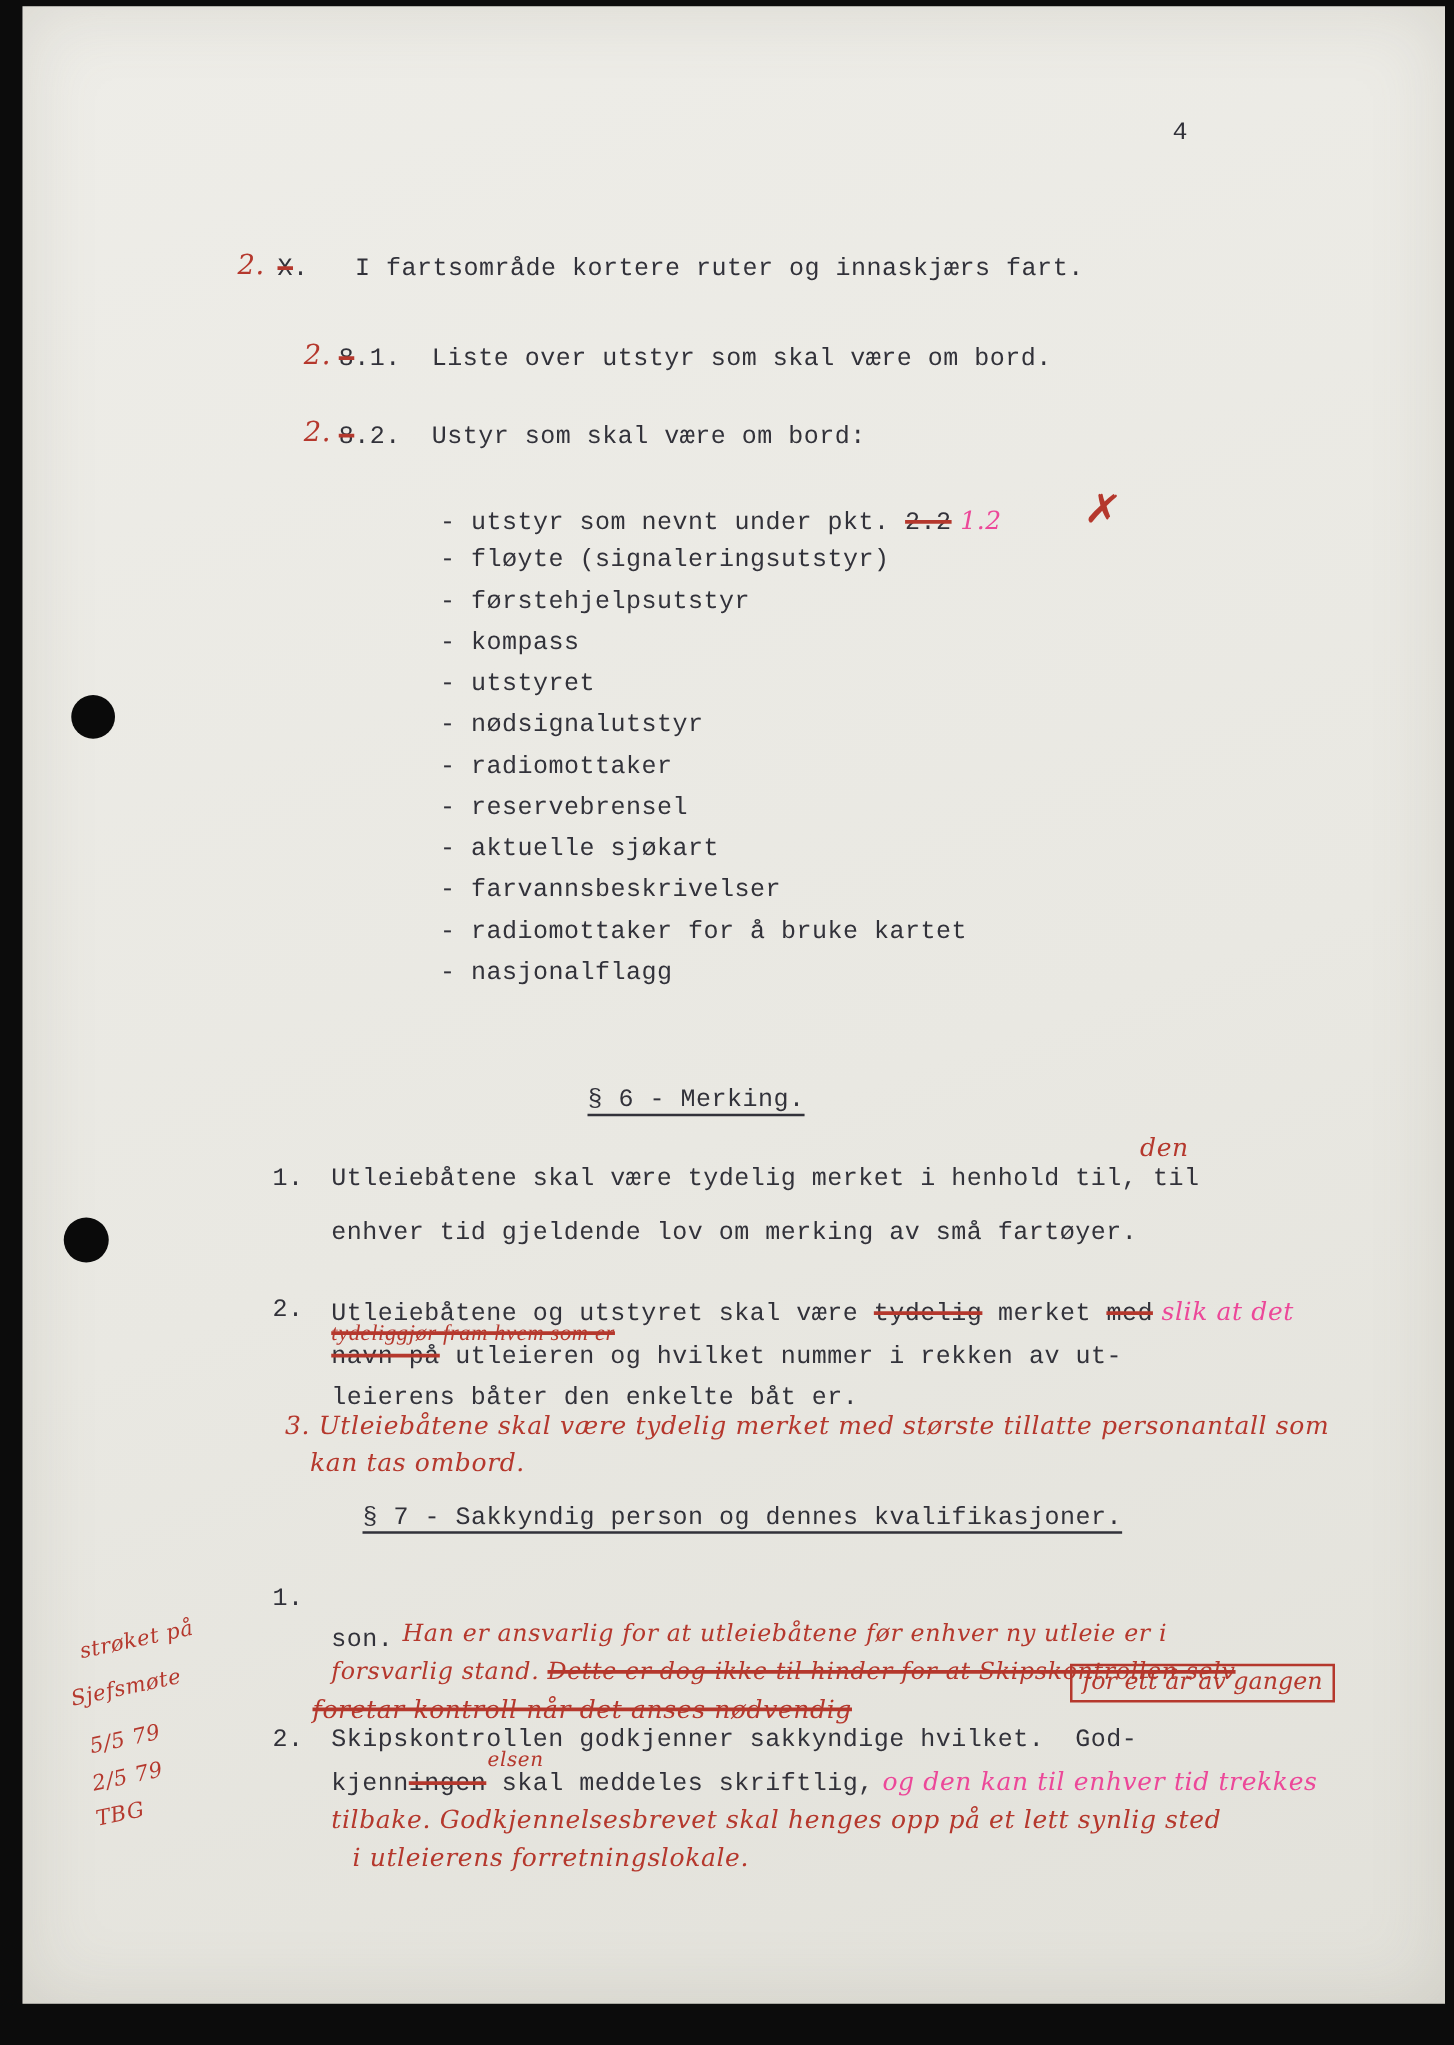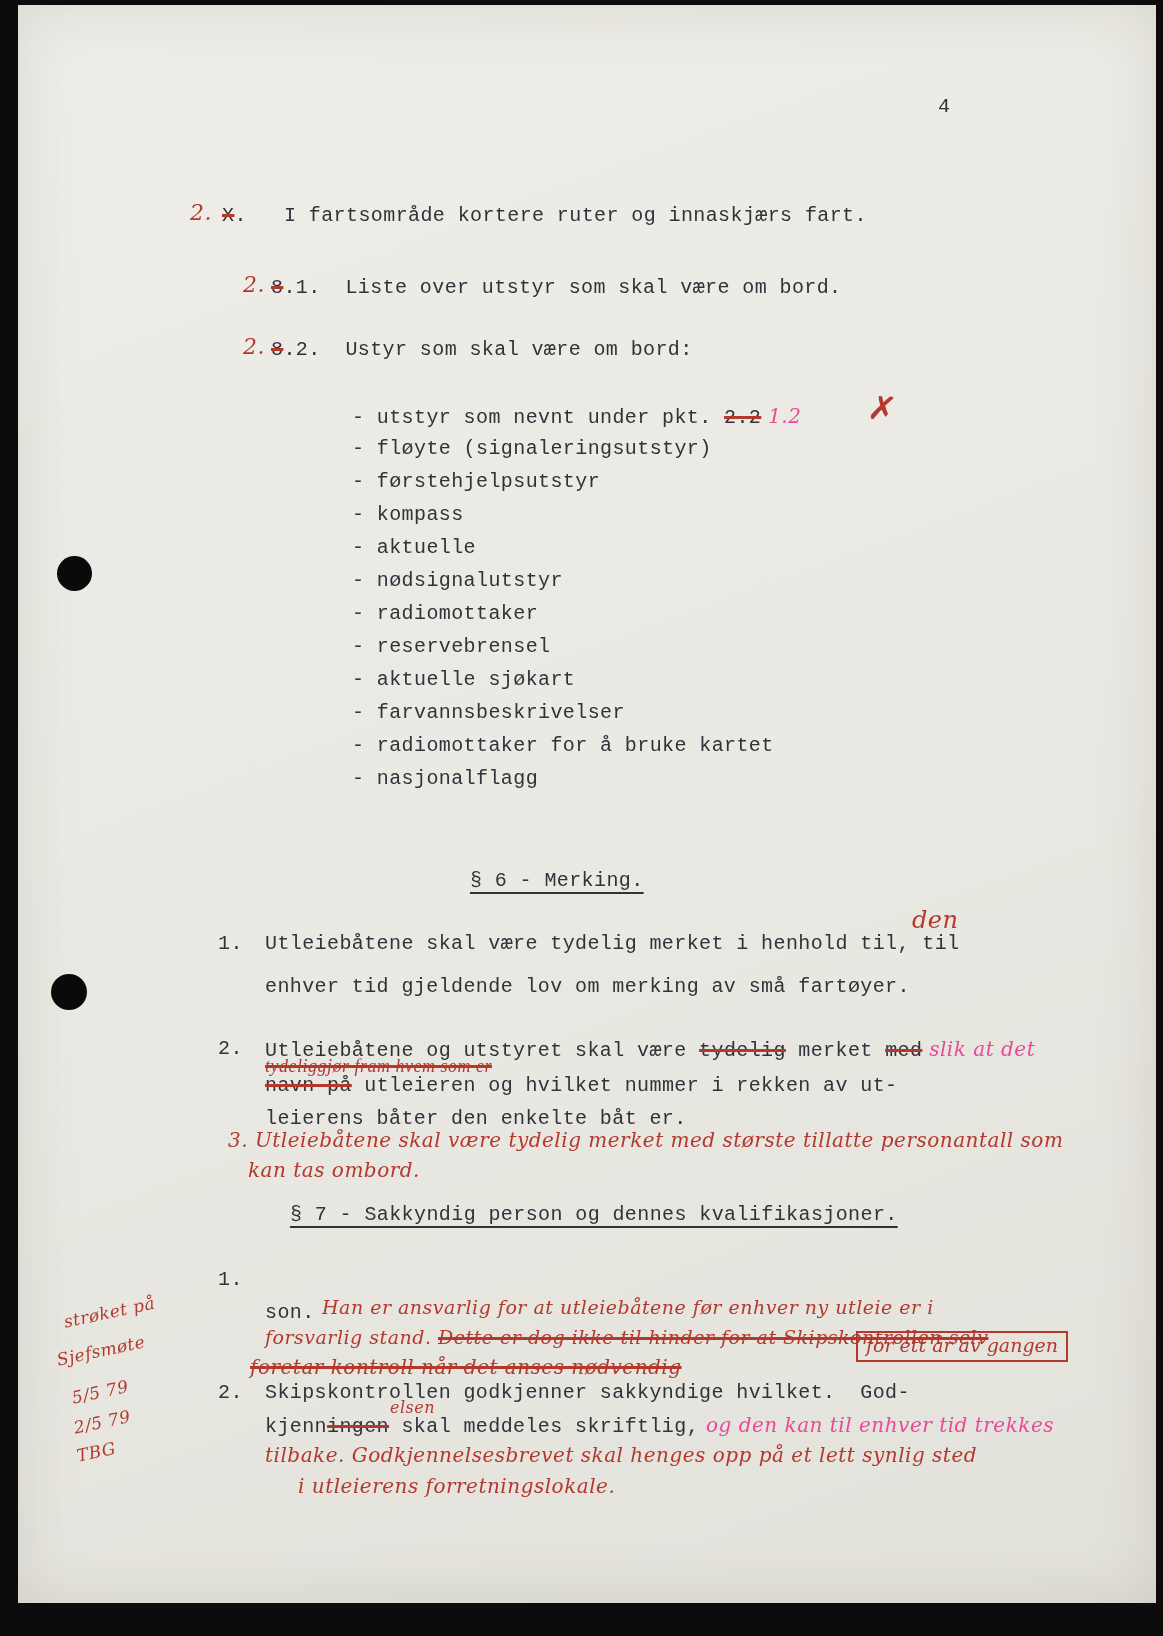--- a/index.html
+++ b/index.html
@@ -43,34 +43,34 @@
 
   <div class="hand" style="left:243px;top:334px;font-size:22px;">2.</div>
   <div class="typed" style="left:271px;top:338px;"><span class="strike">8</span><span>.2.  Ustyr som skal være om bord:</span></div>
 
   <div class="typed" style="left:352px;top:404px;"><span>- utstyr som nevnt under pkt. </span><span class="strike">2.2</span><span class="hand-in"> 1.2</span></div>
   <div class="checkmark" style="left:868px;top:388px;">✗</div>
 
   <div class="typed" style="left:352px;top:437px;">- fløyte (signaleringsutstyr)</div>
   <div class="typed" style="left:352px;top:470px;">- førstehjelpsutstyr</div>
   <div class="typed" style="left:352px;top:503px;">- kompass</div>
-  <div class="typed" style="left:352px;top:536px;">- aktuelle</div>
+  <div class="typed" style="left:352px;top:536px;">- utstyret</div>
   <div class="typed" style="left:352px;top:569px;">- nødsignalutstyr</div>
   <div class="typed" style="left:352px;top:602px;">- radiomottaker</div>
   <div class="typed" style="left:352px;top:635px;">- reservebrensel</div>
   <div class="typed" style="left:352px;top:668px;">- aktuelle sjøkart</div>
   <div class="typed" style="left:352px;top:701px;">- farvannsbeskrivelser</div>
   <div class="typed" style="left:352px;top:734px;">- radiomottaker for å bruke kartet</div>
   <div class="typed" style="left:352px;top:767px;">- nasjonalflagg</div>
 
   <div class="typed underlined" style="left:470px;top:869px;">§ 6 - Merking.</div>
 
   <div class="typed" style="left:218px;top:932px;">1.</div>
   <div class="typed" style="left:265px;top:932px;">Utleiebåtene skal være tydelig merket i henhold til, til</div>
-  <div class="hand" style="left:912px;top:906px;font-size:24px;">den</div>
+  <div class="hand" style="left:912px;top:906px;font-size:20px;">den</div>
   <div class="typed" style="left:265px;top:975px;">enhver tid gjeldende lov om merking av små fartøyer.</div>
 
   <div class="typed" style="left:218px;top:1037px;">2.</div>
   <div class="typed" style="left:265px;top:1037px;"><span>Utleiebåtene og utstyret skal være </span><span class="strike">tydelig</span><span> merket </span><span class="strike">med</span><span class="hand-in"> slik at det</span></div>
   <div class="hand small strike" style="left:265px;top:1056px;">tydeliggjør fram hvem som er</div>
   <div class="typed" style="left:265px;top:1074px;"><span class="strike">navn på</span><span> utleieren og hvilket nummer i rekken av ut-</span></div>
   <div class="typed" style="left:265px;top:1107px;">leierens båter den enkelte båt er.</div>
 
   <div class="hand" style="left:228px;top:1128px;">3. Utleiebåtene skal være tydelig merket med største tillatte personantall som</div>
   <div class="hand" style="left:248px;top:1158px;">kan tas ombord.</div>
@@ -82,20 +82,20 @@
   <div class="hand" style="left:322px;top:1296px;font-size:19px;">Han er ansvarlig for at utleiebåtene før enhver ny utleie er i</div>
   <div class="hand" style="left:265px;top:1326px;font-size:19px;text-align:right;"><span>forsvarlig stand. </span><span class="strike">Dette er dog ikke til hinder for at Skipskontrollen selv</span></div>
   <div class="hand strike" style="left:250px;top:1355px;font-size:20px;">foretar kontroll når det anses nødvendig</div>
   <div class="redbox" style="left:856px;top:1331px;">for ett år av gangen</div>
 
   <div class="typed" style="left:218px;top:1381px;">2.</div>
   <div class="typed" style="left:265px;top:1381px;">Skipskontrollen godkjenner sakkyndige hvilket.  God-</div>
   <div class="hand" style="left:390px;top:1398px;font-size:16px;">elsen</div>
   <div class="typed" style="left:265px;top:1413px;"><span>kjenn</span><span class="strike">ingen</span><span> skal meddeles skriftlig,</span><span class="hand-in"> og den kan til enhver tid trekkes</span></div>
   <div class="hand" style="left:265px;top:1443px;">tilbake. Godkjennelsesbrevet skal henges opp på et lett synlig sted</div>
-  <div class="hand" style="left:298px;top:1474px;">i utleierens forretningslokale.</div>
+  <div class="hand" style="left:282px;top:1474px;">i utleierens forretningslokale.</div>
 
   <div class="hand note" style="left:62px;top:1312px;">strøket på</div>
   <div class="hand note" style="left:55px;top:1350px;">Sjefsmøte</div>
   <div class="hand note" style="left:70px;top:1388px;">5/5 79</div>
   <div class="hand note" style="left:72px;top:1418px;">2/5 79</div>
   <div class="hand note" style="left:75px;top:1446px;">TBG</div>
 </div>
 
 </body></html>

